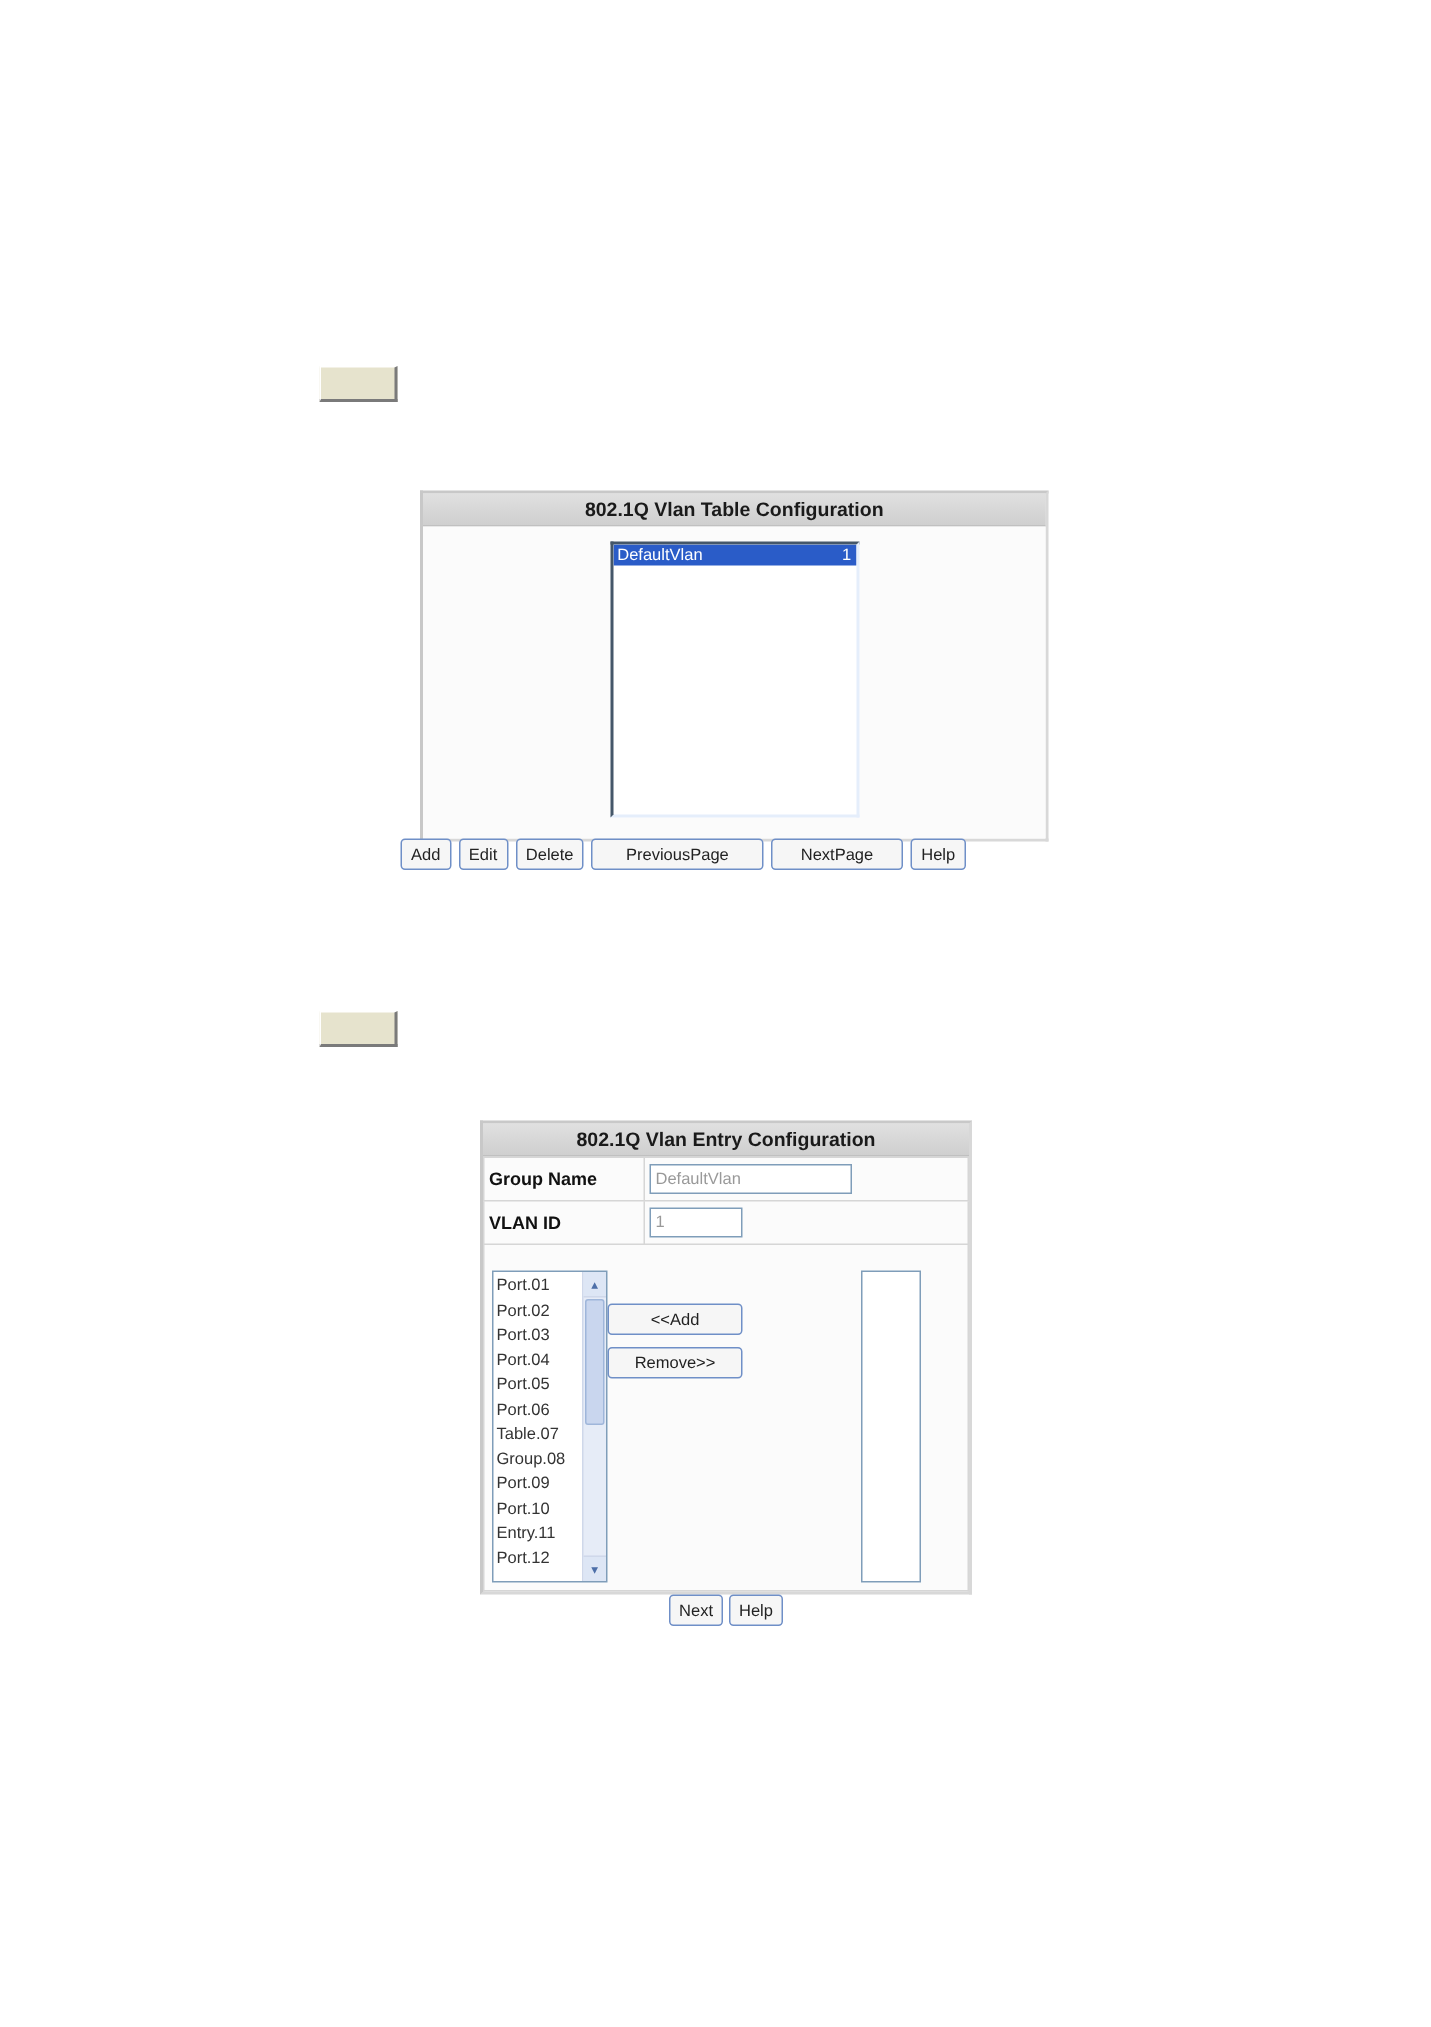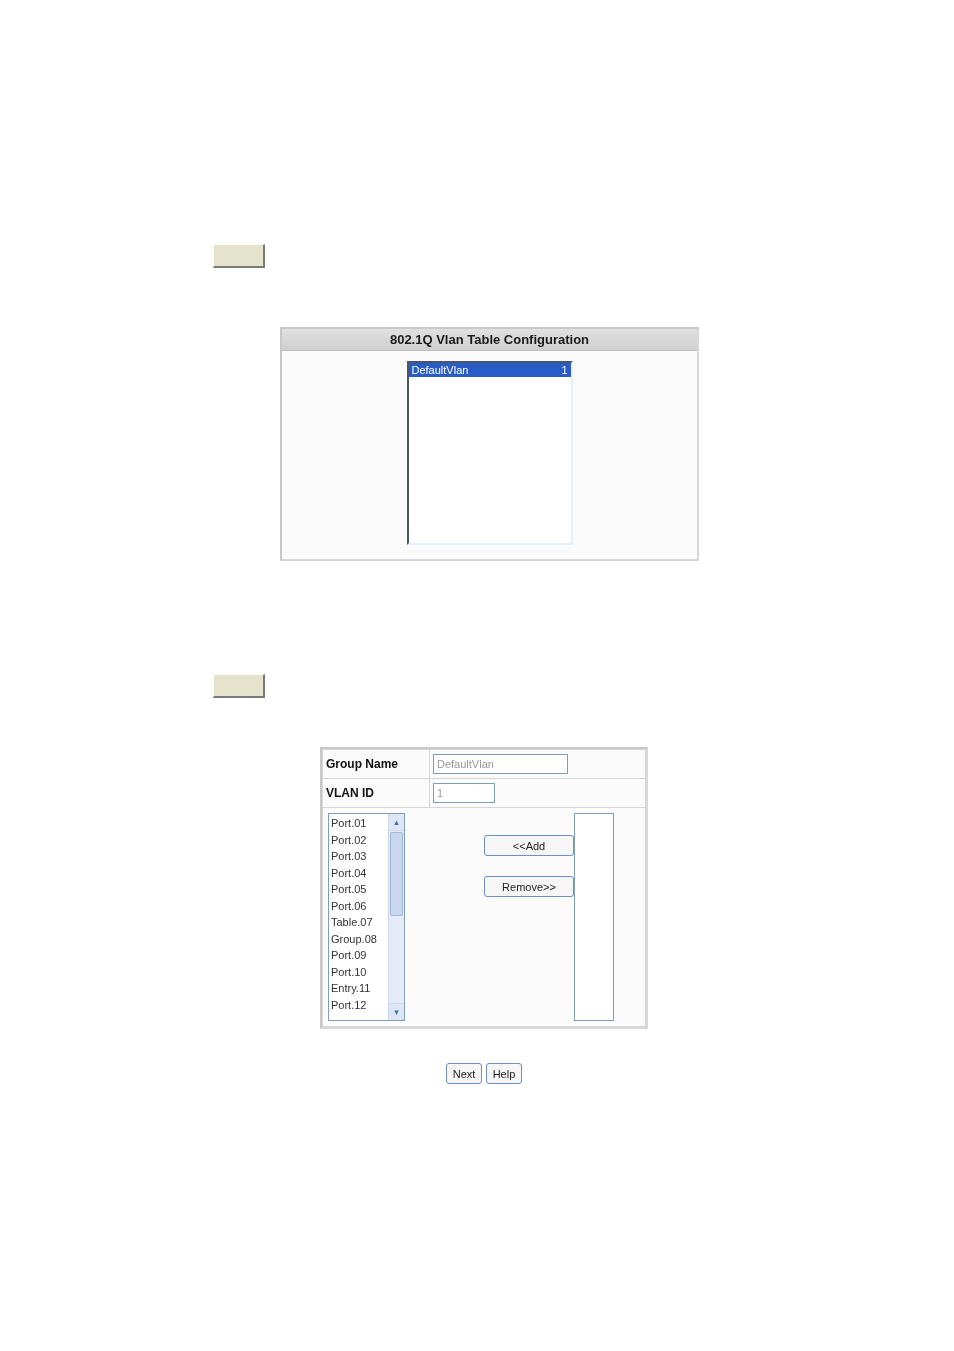--- a/index.html
+++ b/index.html
@@ -147,20 +147,21 @@
     box-sizing: border-box;
     background: #fff;
   }
   input[type=text].field { width: 135px; }
   input[type=text].field-sm { width: 62px; }
 
   .port-row {
     display: flex;
     align-items: flex-start;
     padding: 0;
+    margin-top: 12px;
   }
   .port-listbox {
     width: 77px;
     height: 208px;
     border: 1px solid #7f9db9;
     background: #fff;
     box-sizing: border-box;
     display: flex;
   }
   .port-listbox .items {
@@ -200,23 +201,23 @@
     border: 1px solid #9fb6da;
     border-radius: 2px;
     margin: 1px;
   }
   .scroll .track { flex: 1; }
 
   .middle-buttons {
     flex: 1;
     display: flex;
     flex-direction: column;
-    align-items: flex-end;
+    align-items: flex-start;
     padding-top: 22px;
-    gap: 20px;
+    gap: 8px;
   }
   .middle-buttons button.ui-btn {
     width: 90px;
     text-align: center;
   }
 
   .right-listbox {
     width: 40px;
     height: 208px;
     border: 1px solid #7f9db9;
@@ -245,24 +246,33 @@
     <div class="table-body">
       <div class="select-list">
         <div class="option selected">
           <span>DefaultVlan</span>
           <span>1</span>
         </div>
       </div>
     </div>
   </div>
 
+  <div class="btn-row">
+    <button class="ui-btn">Add</button>
+    <button class="ui-btn">Edit</button>
+    <button class="ui-btn">Delete</button>
+    <button class="ui-btn wide">PreviousPage</button>
+    <button class="ui-btn wide" style="padding:1px 19px;">NextPage</button>
+    <button class="ui-btn">Help</button>
+  </div>
 
   <div class="placeholder-btn" style="position:absolute; left:213px; top:674px;"></div>
 
   <div class="panel-entry">
+    <div class="panel-header">802.1Q Vlan Entry Configuration</div>
     <table class="entry-table">
       <tbody>
           <tr>
         <td class="label">Group Name</td>
         <td>
           <input type="text" class="field" value="DefaultVlan" style="">
         </td>
       </tr>
       <tr>
         <td class="label">VLAN ID</td>

